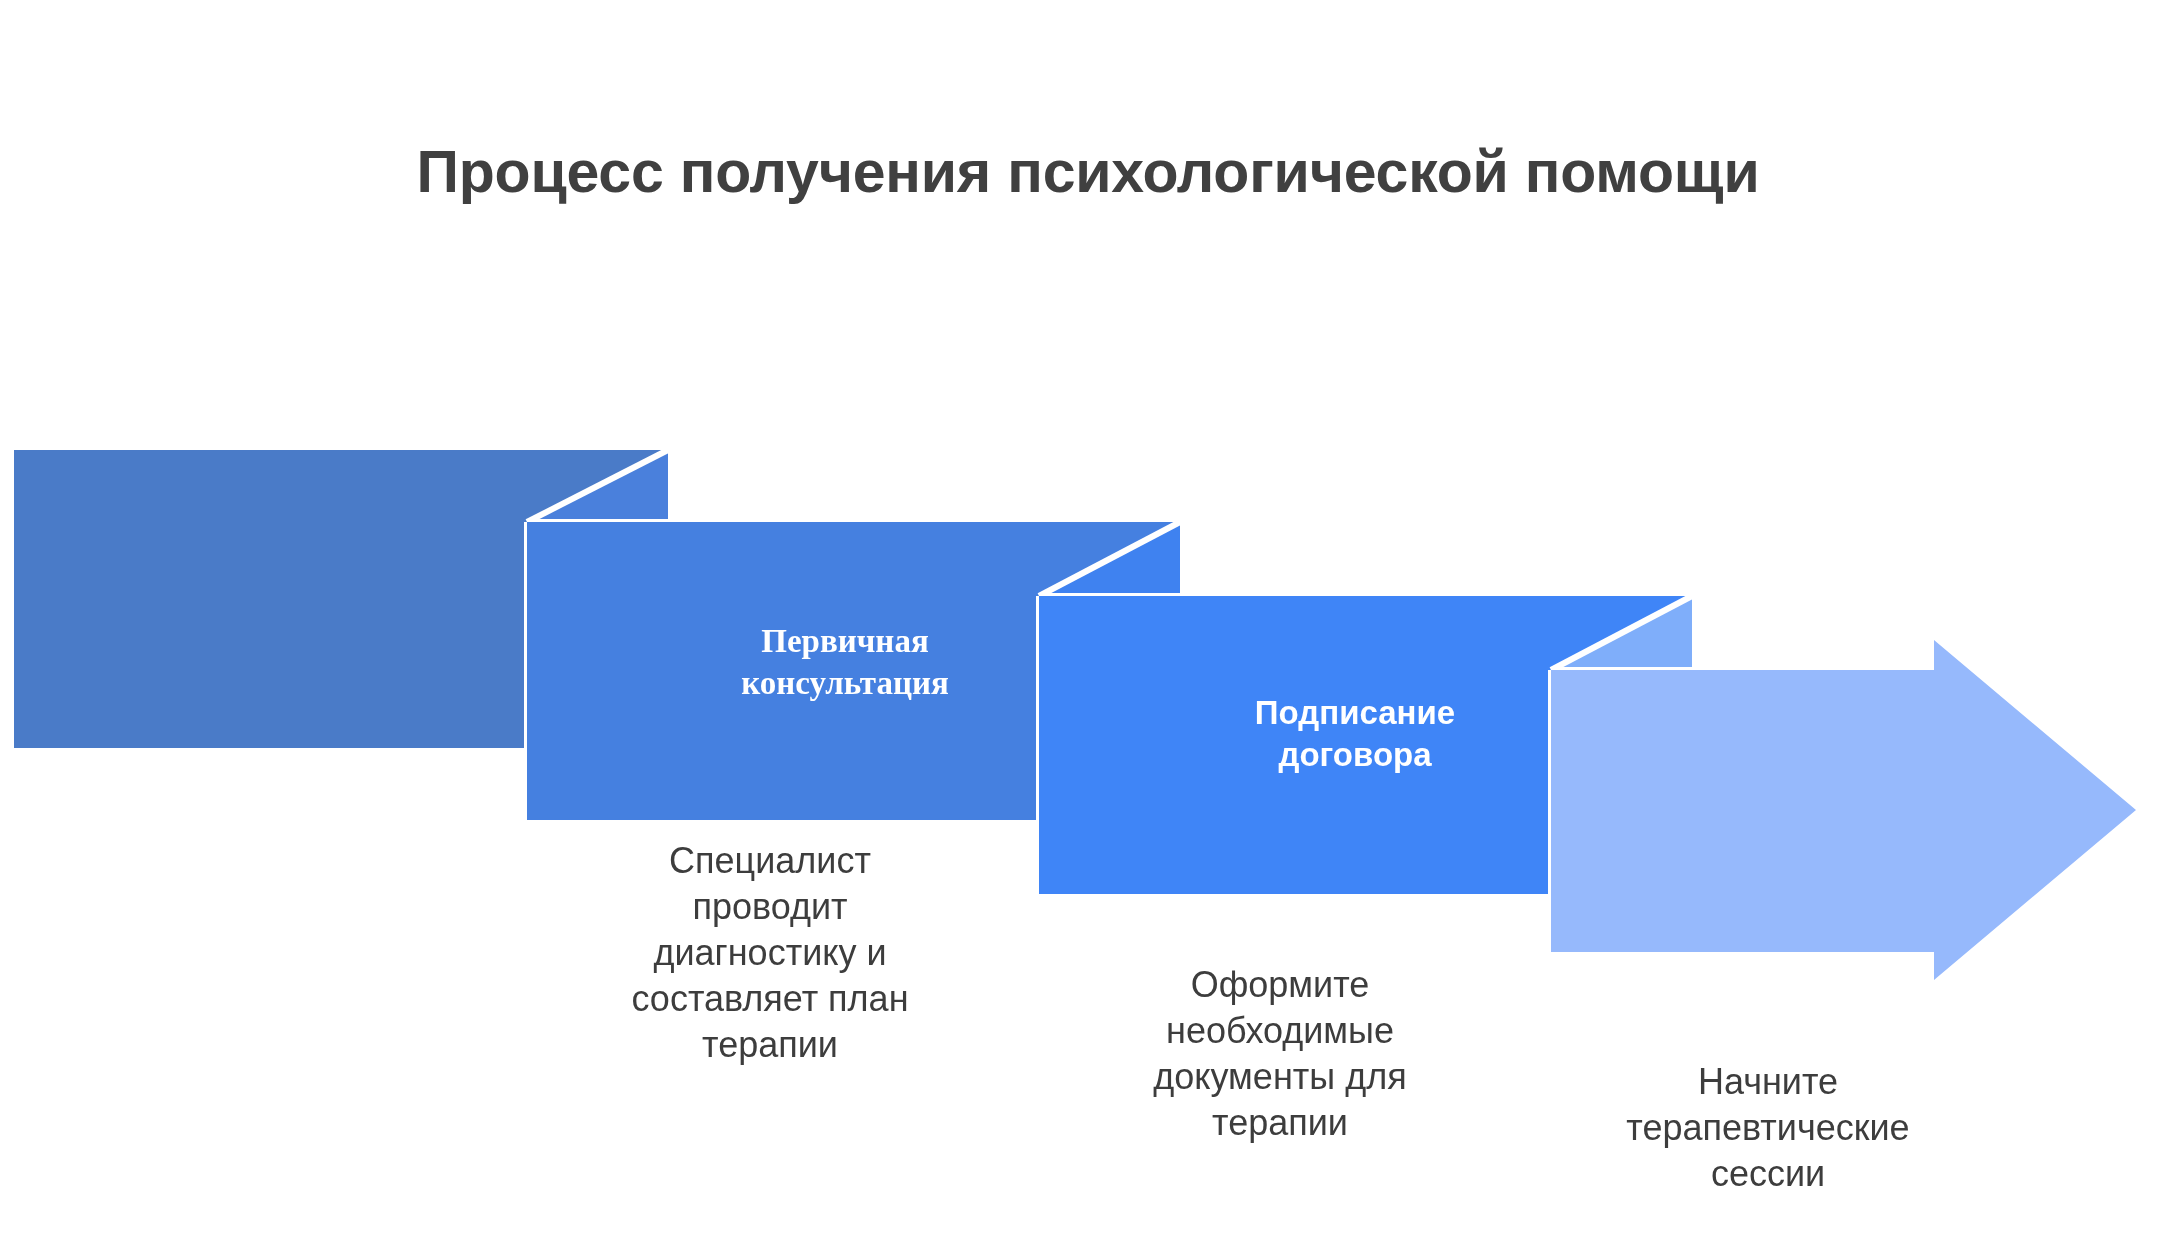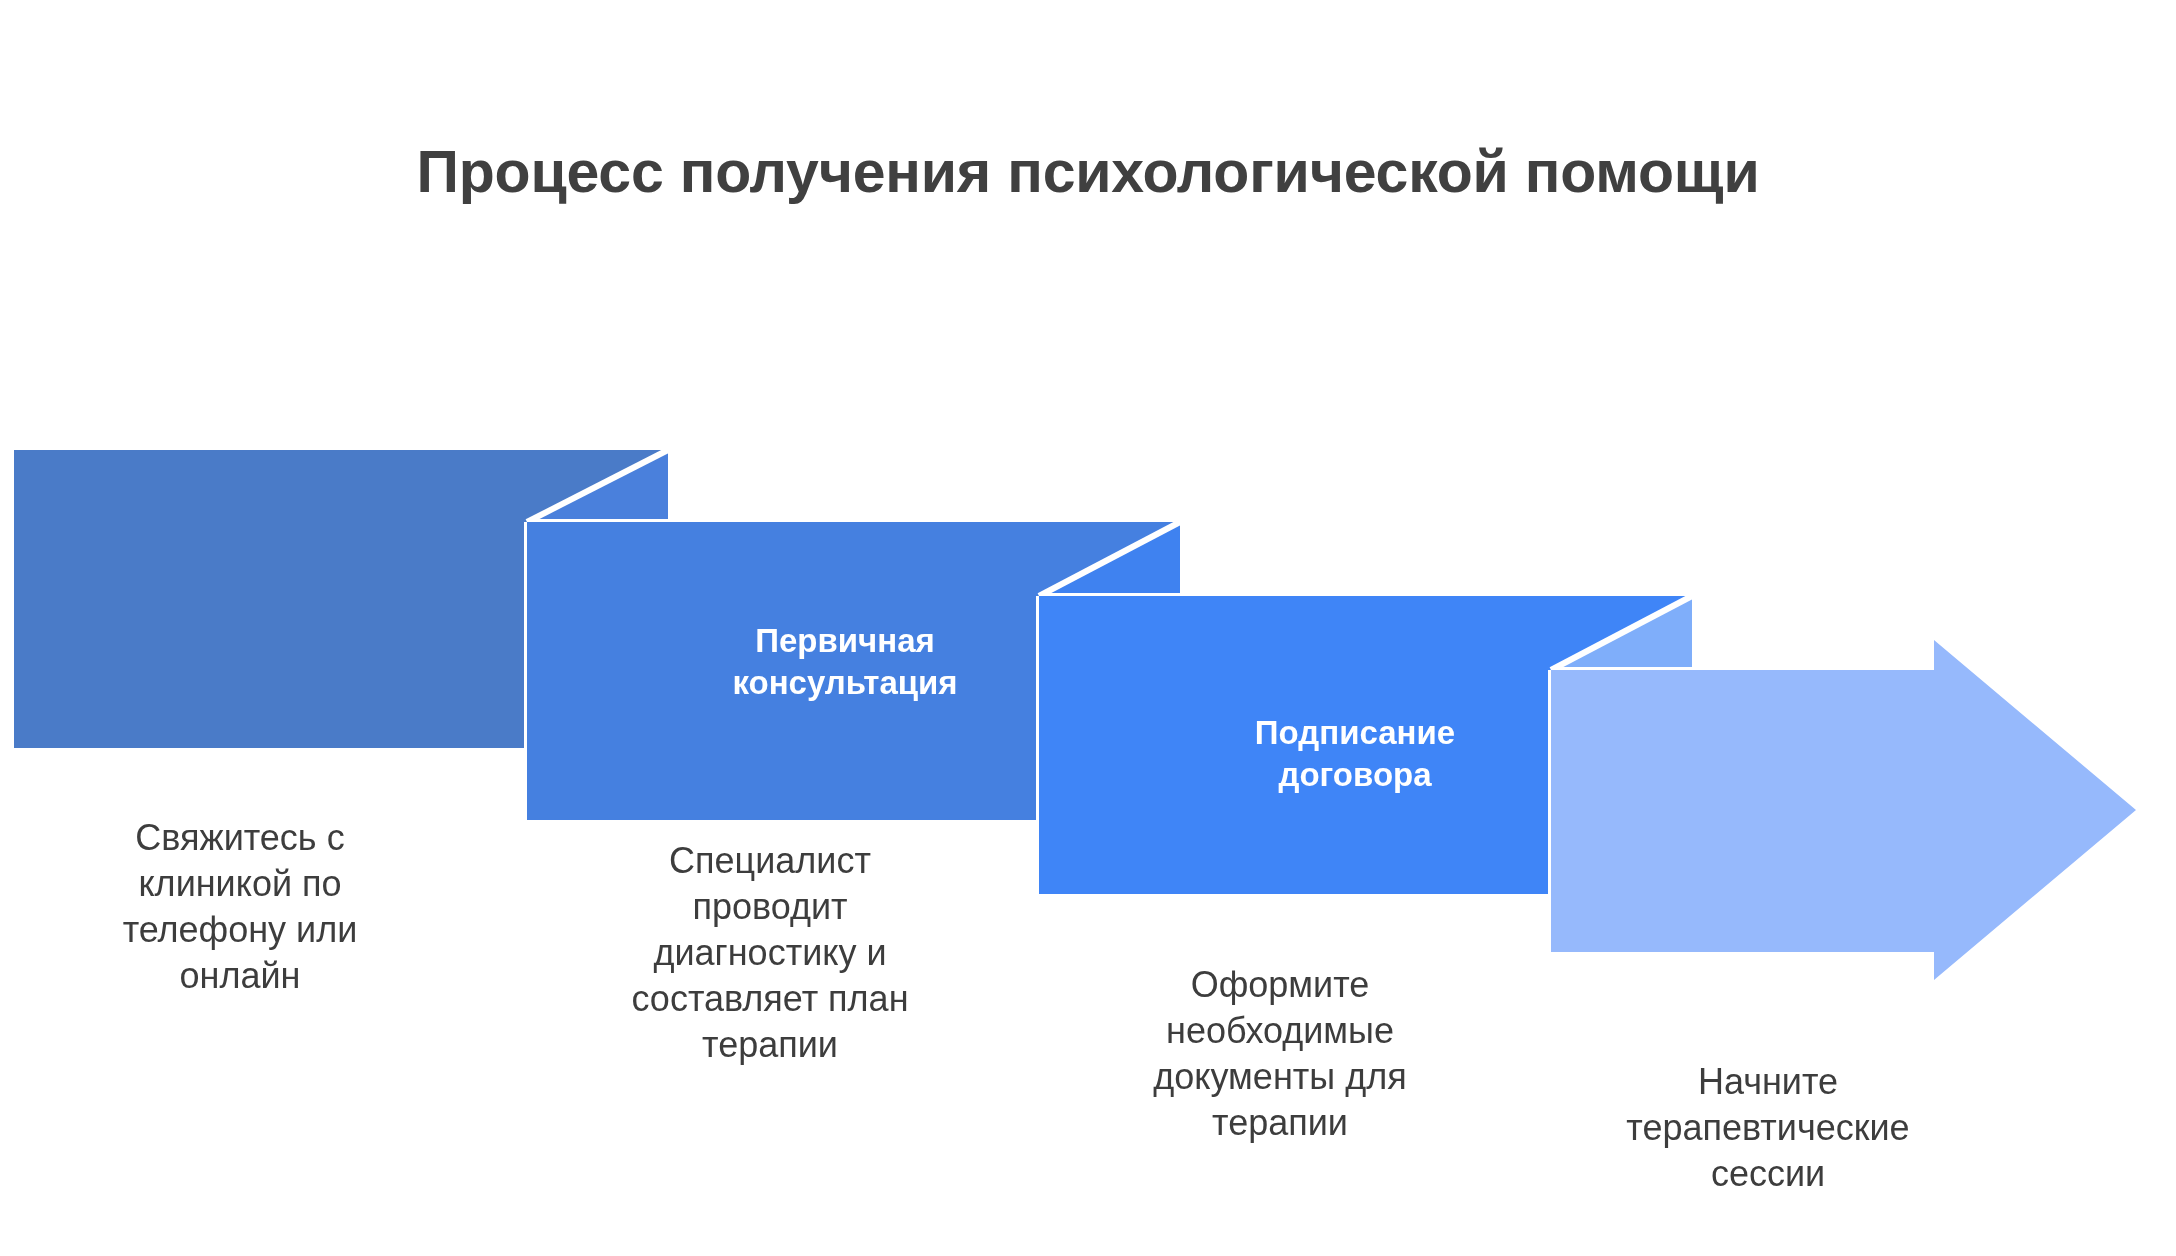--- a/index.html
+++ b/index.html
@@ -52,22 +52,22 @@
   .step-label {
     position: absolute;
     color: #ffffff;
     font-weight: bold;
     font-size: 33px;
     line-height: 1.28;
     text-align: center;
     white-space: pre-line;
   }
   .step-label.s1 { left: 18px;   top: 546px;  width: 630px; }
-  .step-label.s2 { left: 530px;  top: 620px;  width: 630px; }
-  .step-label.s3 { left: 1040px; top: 712px;  width: 630px; }
+  .step-label.s2 { left: 530px;  top: 620px;  width: 630px; font-family: Liberation Serif, serif; }
+  .step-label.s3 { left: 1040px; top: 692px;  width: 630px; }
   .step-label.s4 { left: 1552px; top: 800px;  width: 610px; }
 
   
   .step-caption {
     position: absolute;
     color: #3d3d3d;
     font-weight: normal;
     font-size: 36px;
     line-height: 1.28;
     text-align: center;
@@ -126,24 +126,20 @@
   </svg>
 
 
   <div class="step-label s2">Первичная
 консультация</div>
 
   <div class="step-label s3">Подписание
 договора</div>
 
 
-  <div class="step-caption c1">Свяжитесь с
-клиникой по
-телефону или
-онлайн</div>
 
   <div class="step-caption c2">Специалист
 проводит
 диагностику и
 составляет план
 терапии</div>
 
   <div class="step-caption c3">Оформите
 необходимые
 документы для

